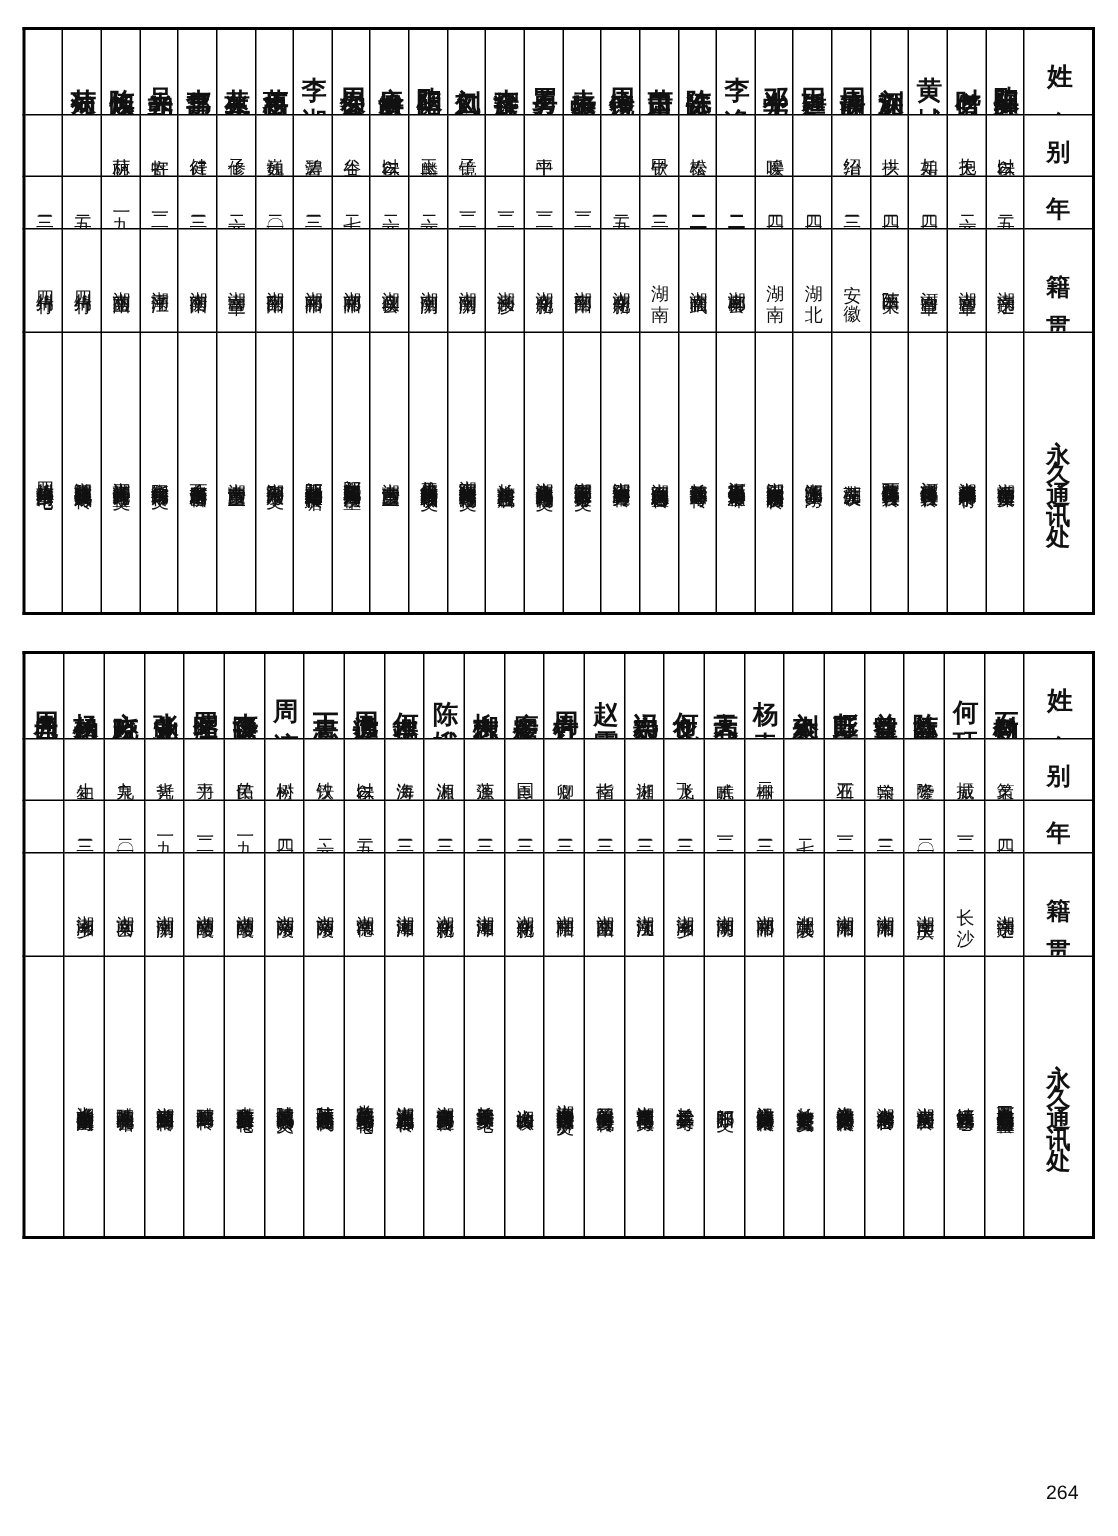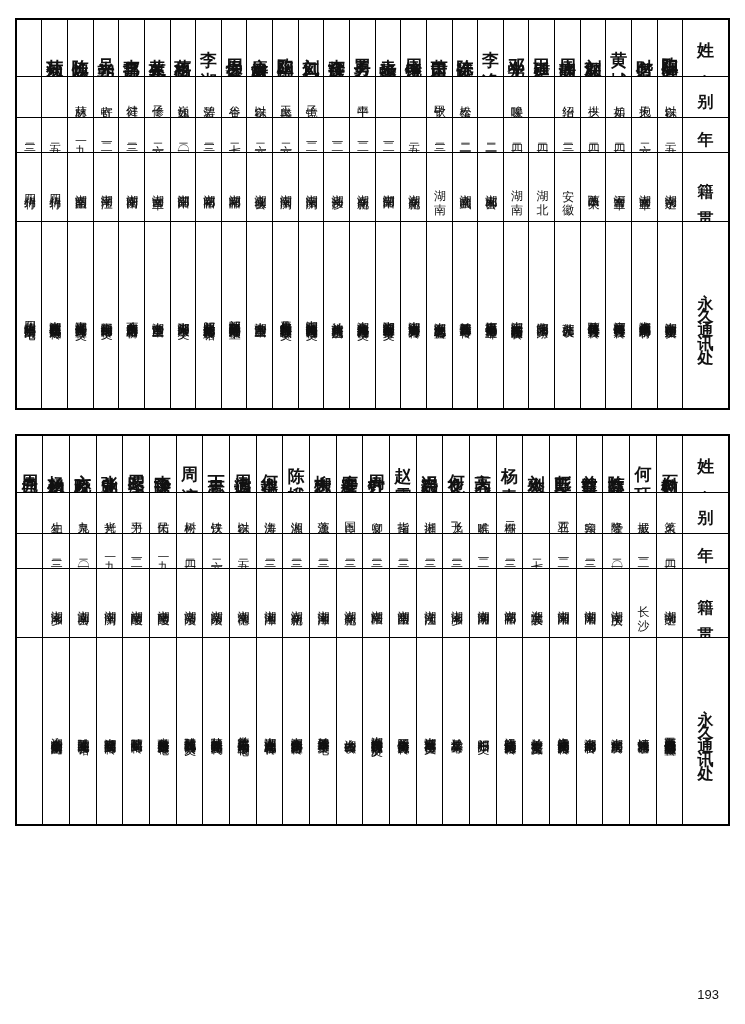--- a/index.html
+++ b/index.html
@@ -1463,14 +1463,14 @@
           </td>
           <td class="hdr r-addr">
             <div class="vwrap">
               <span class="v">永久通讯处</span>
             </div>
           </td>
         </tr>
       </tbody>
   </table>
 
-  <div class="pagenum">193</div>
+  <div class="pagenum">264</div>
 </div>
 
 </body></html>

